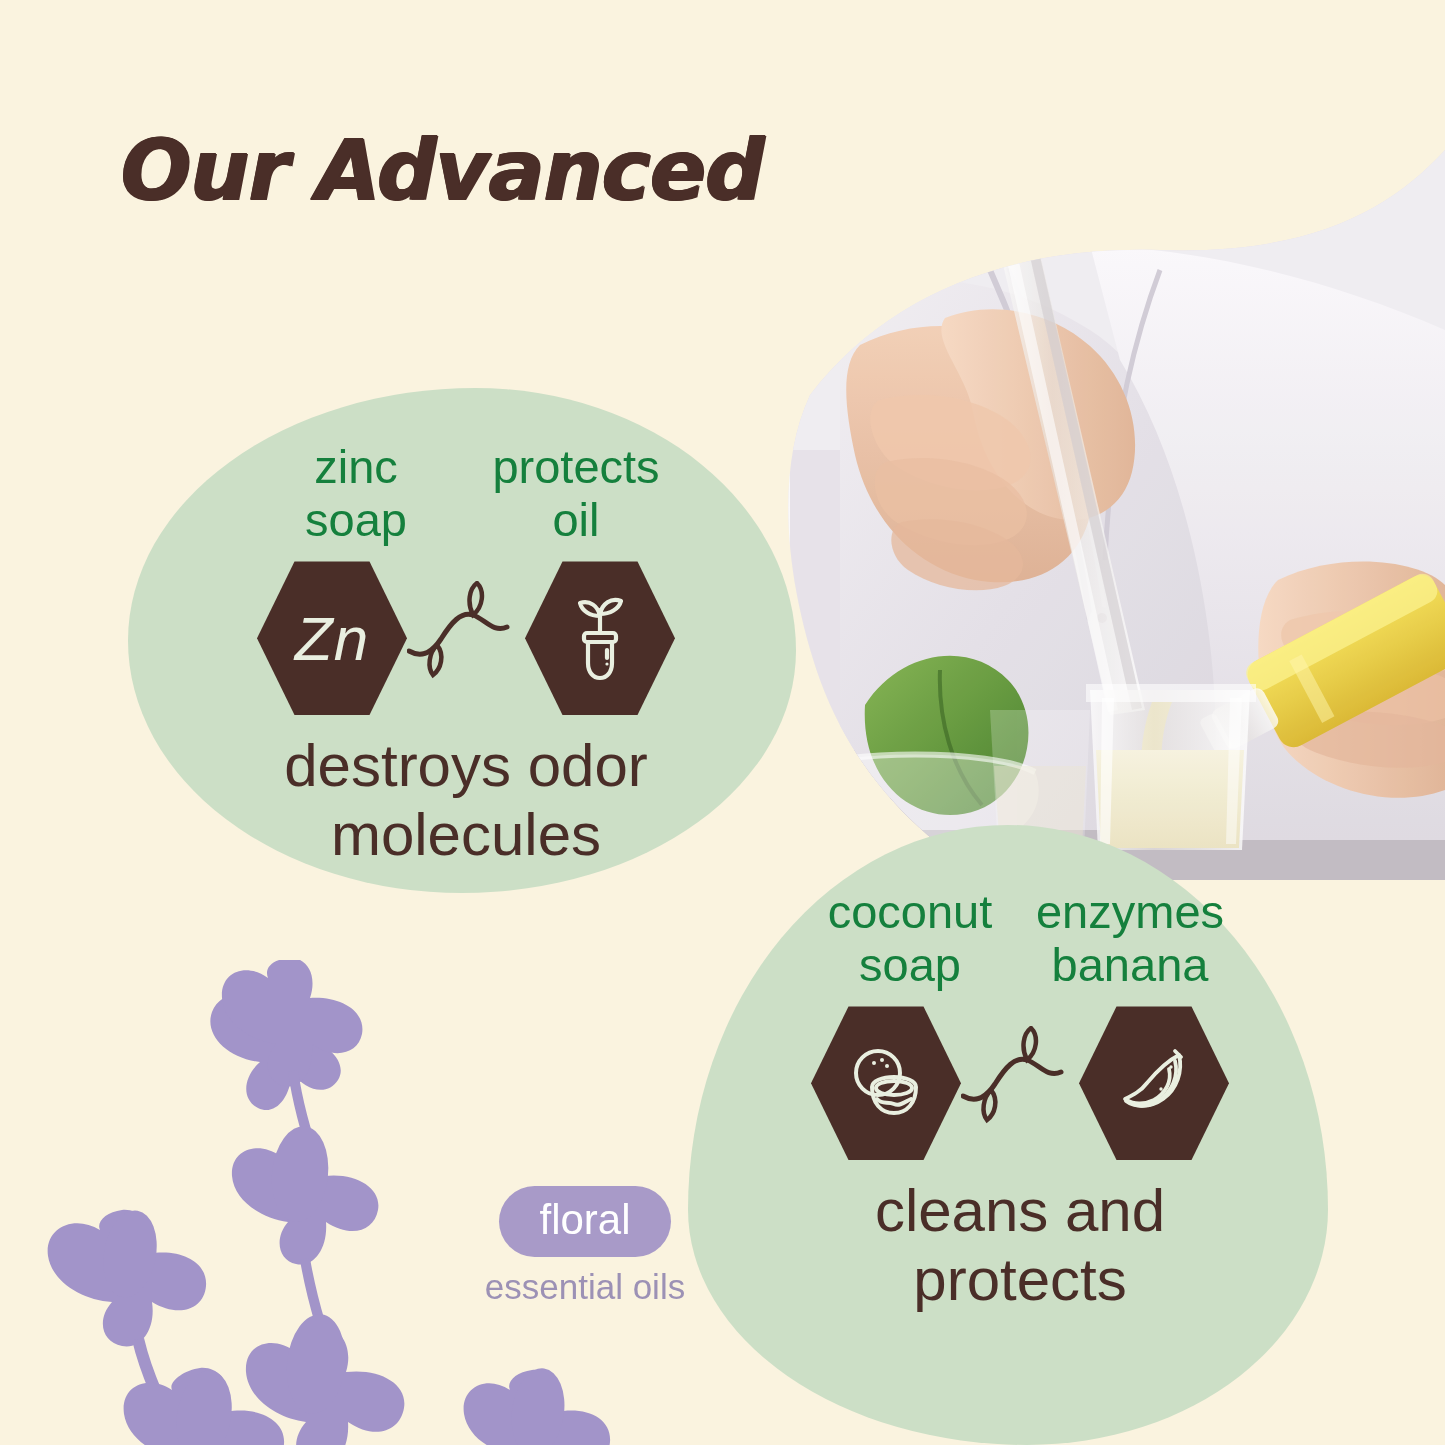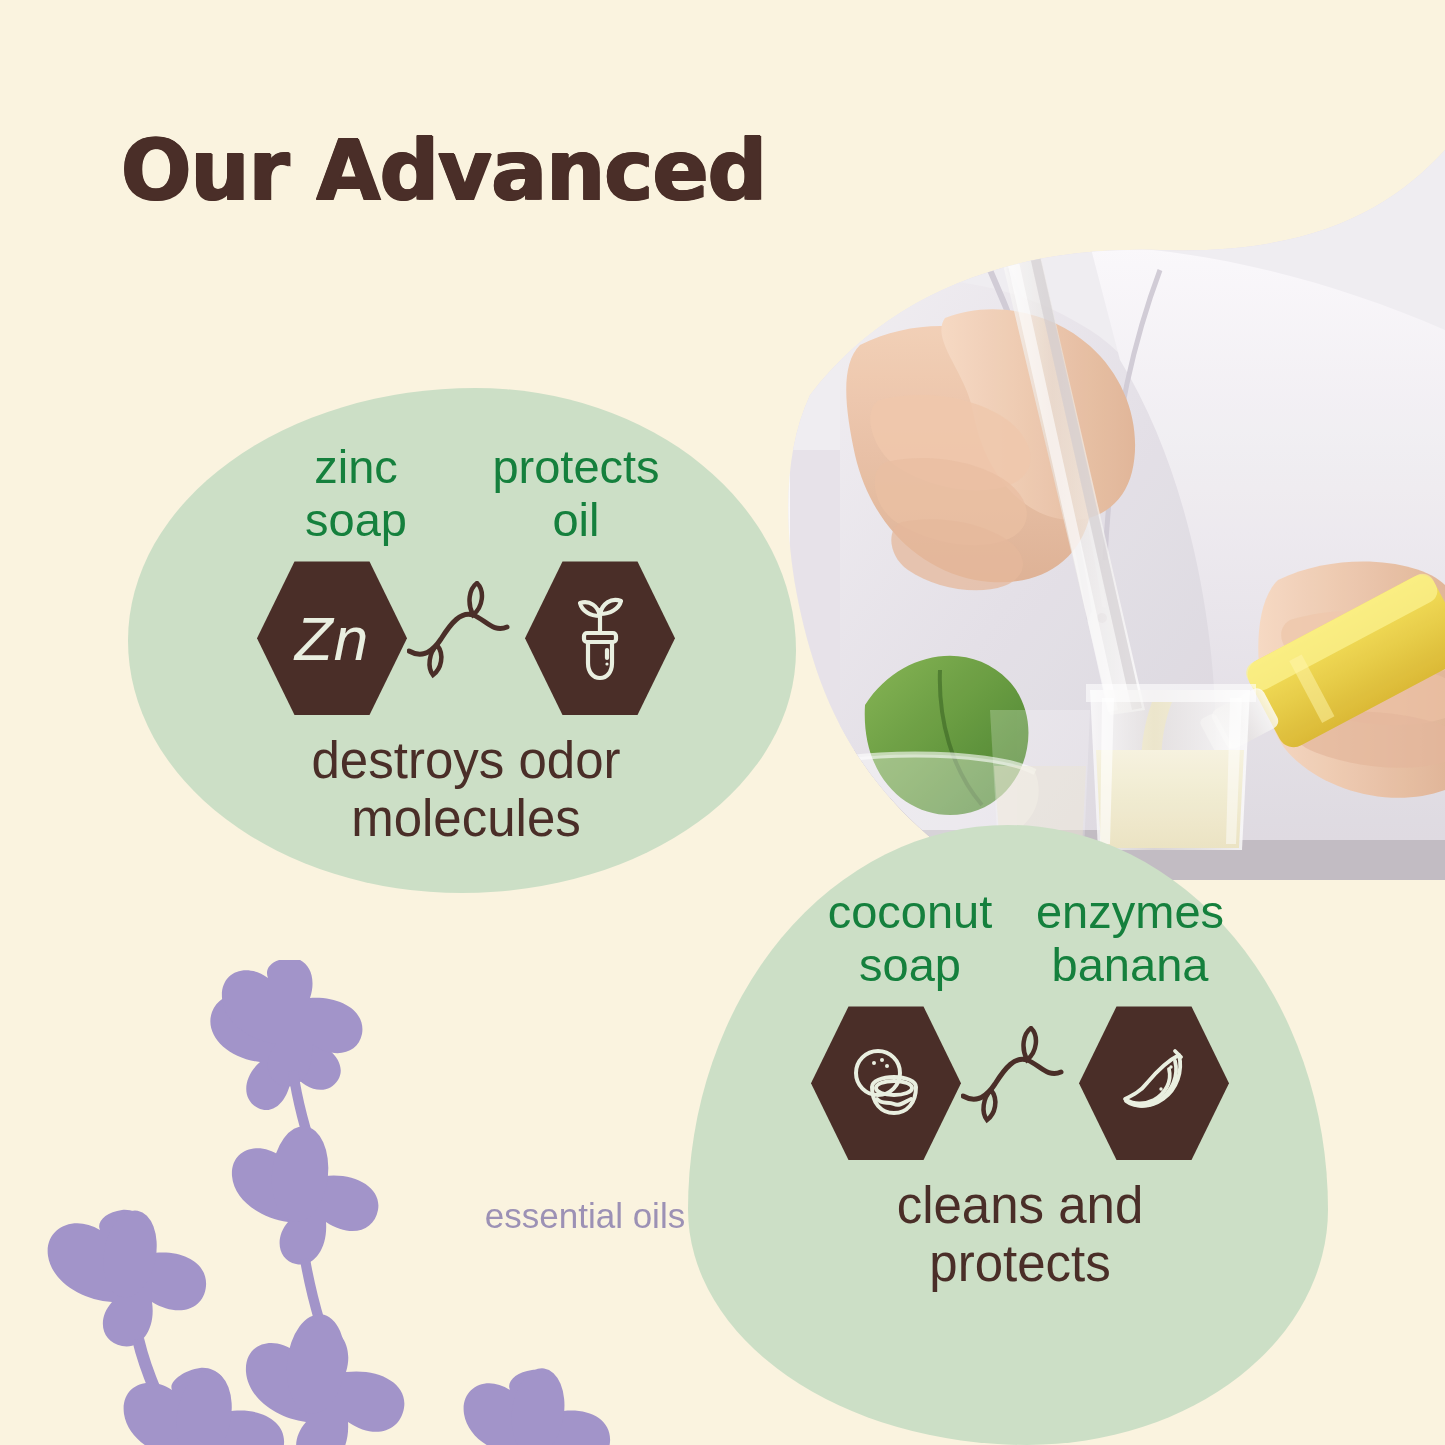--- a/index.html
+++ b/index.html
@@ -43,20 +43,21 @@
 
   
   .title{
     position:absolute;
     left:120px; top:118px;
     width:820px;
     color:#4A2E28;
     font-family:"DejaVu Sans", sans-serif;
     font-size:83px;
     font-weight:bold;
+    font-style:italic;
     line-height:1.28;
     letter-spacing:-1px;
     z-index:6;
     text-shadow:1px 0 0 #4A2E28, 0 1px 0 #4A2E28, 2px 1px 0 #4A2E28;
   }
   .title .ln{ display:block; white-space:nowrap; }
 
   
   .card{ position:absolute; z-index:5; text-align:center; }
   .card .labels{
@@ -79,21 +80,21 @@
   }
   .hex .zn{
     color:#E9EFE0; font-size:62px; letter-spacing:1px;
     font-family:"Liberation Sans", sans-serif;
     font-style:italic;
   }
   .hex svg{ display:block; }
   .vine{ width:118px; height:110px; }
 
   .card .caption{
-    color:#4A2E28; font-size:51px; line-height:1.14; margin-top:14px;
+    color:#4A2E28; font-size:60px; line-height:1.14; margin-top:14px;
   }
   .card .caption span{ display:block; }
 
   
   .card-one{ left:186px; top:440px; width:560px; }
   
   .card-two{ left:760px; top:885px; width:520px; }
 
   
   .lavender{
@@ -396,16 +397,17 @@
       </div>
     </div>
 
     <div class="caption">
       <span>cleans and</span>
       <span>protects</span>
     </div>
   </div>
 
   <div class="badge-group">
+    <div class="badge">floral</div>
     <div class="badge-sub">essential oils</div>
   </div>
 
 </div>
 
 </body></html>

